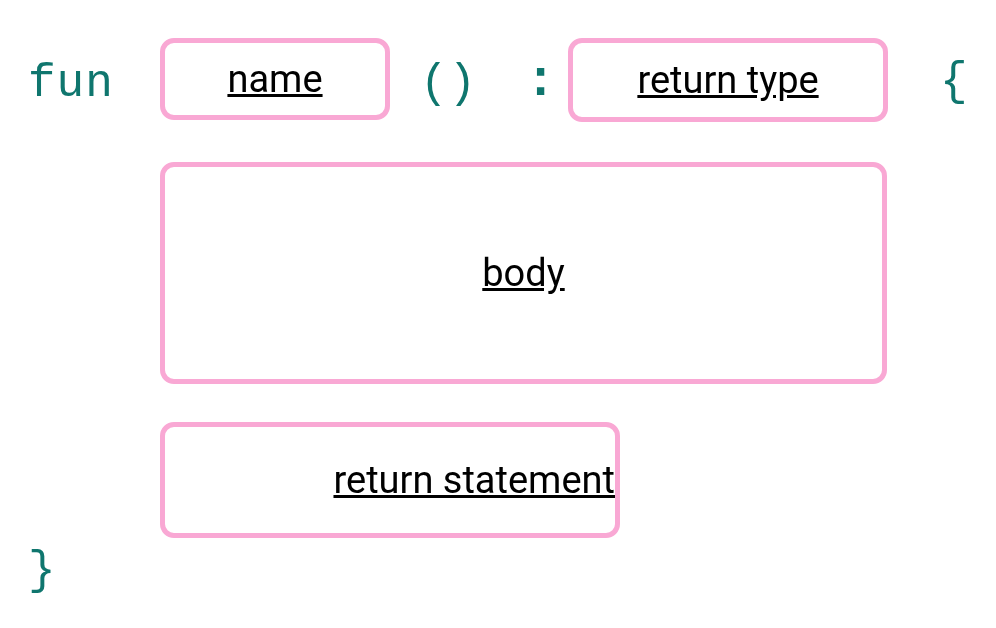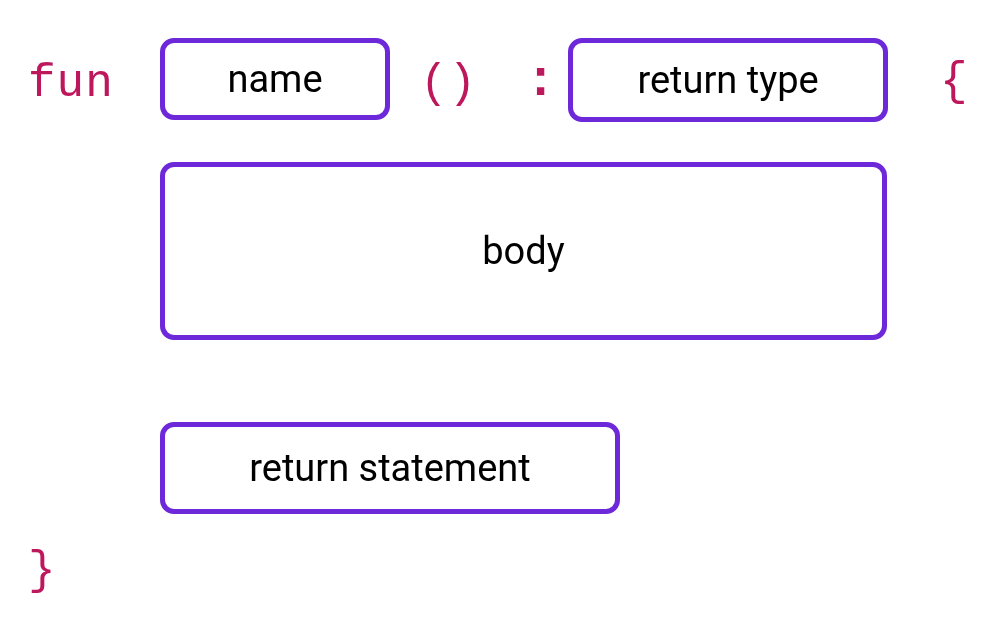--- a/index.html
+++ b/index.html
@@ -10,36 +10,37 @@
     body {
       width: 996px;
       height: 628px;
       background: #ffffff;
       position: relative;
       font-family: -apple-system, BlinkMacSystemFont, "Segoe UI", Roboto, sans-serif;
     }
     .mono {
       font-family: "Courier New", Courier, monospace;
       font-size: 46px;
-      color: #be185d;
+      color: #0f766e;
       letter-spacing: 1px;
     }
     .sans {
       font-family: -apple-system, BlinkMacSystemFont, "Segoe UI", Roboto, "Helvetica Neue", Arial, sans-serif;
       font-size: 38px;
       color: #000;
       font-weight: 400;
     }
     .box {
-      border: 5px solid #6d28d9;
+      border: 5px solid #f9a8d4;
       border-radius: 14px;
       display: flex;
       align-items: center;
       justify-content: center;
       background: #fff;
+      text-decoration: underline;
     }
     
     .fun-kw {
       position: absolute;
       left: 28px;
       top: 58px;
     }
     .name-box {
       position: absolute;
       left: 160px;
@@ -70,29 +71,30 @@
       position: absolute;
       left: 940px;
       top: 56px;
     }
     
     .body-box {
       position: absolute;
       left: 160px;
       top: 162px;
       width: 727px;
-      height: 178px;
+      height: 222px;
     }
     
     .return-stmt-box {
       position: absolute;
       left: 160px;
       top: 422px;
       width: 460px;
-      height: 92px;
+      height: 116px;
+      justify-content: flex-end;
     }
     
     .close-brace {
       position: absolute;
       left: 28px;
       top: 545px;
     }
   </style>
 </head>
 <body>

